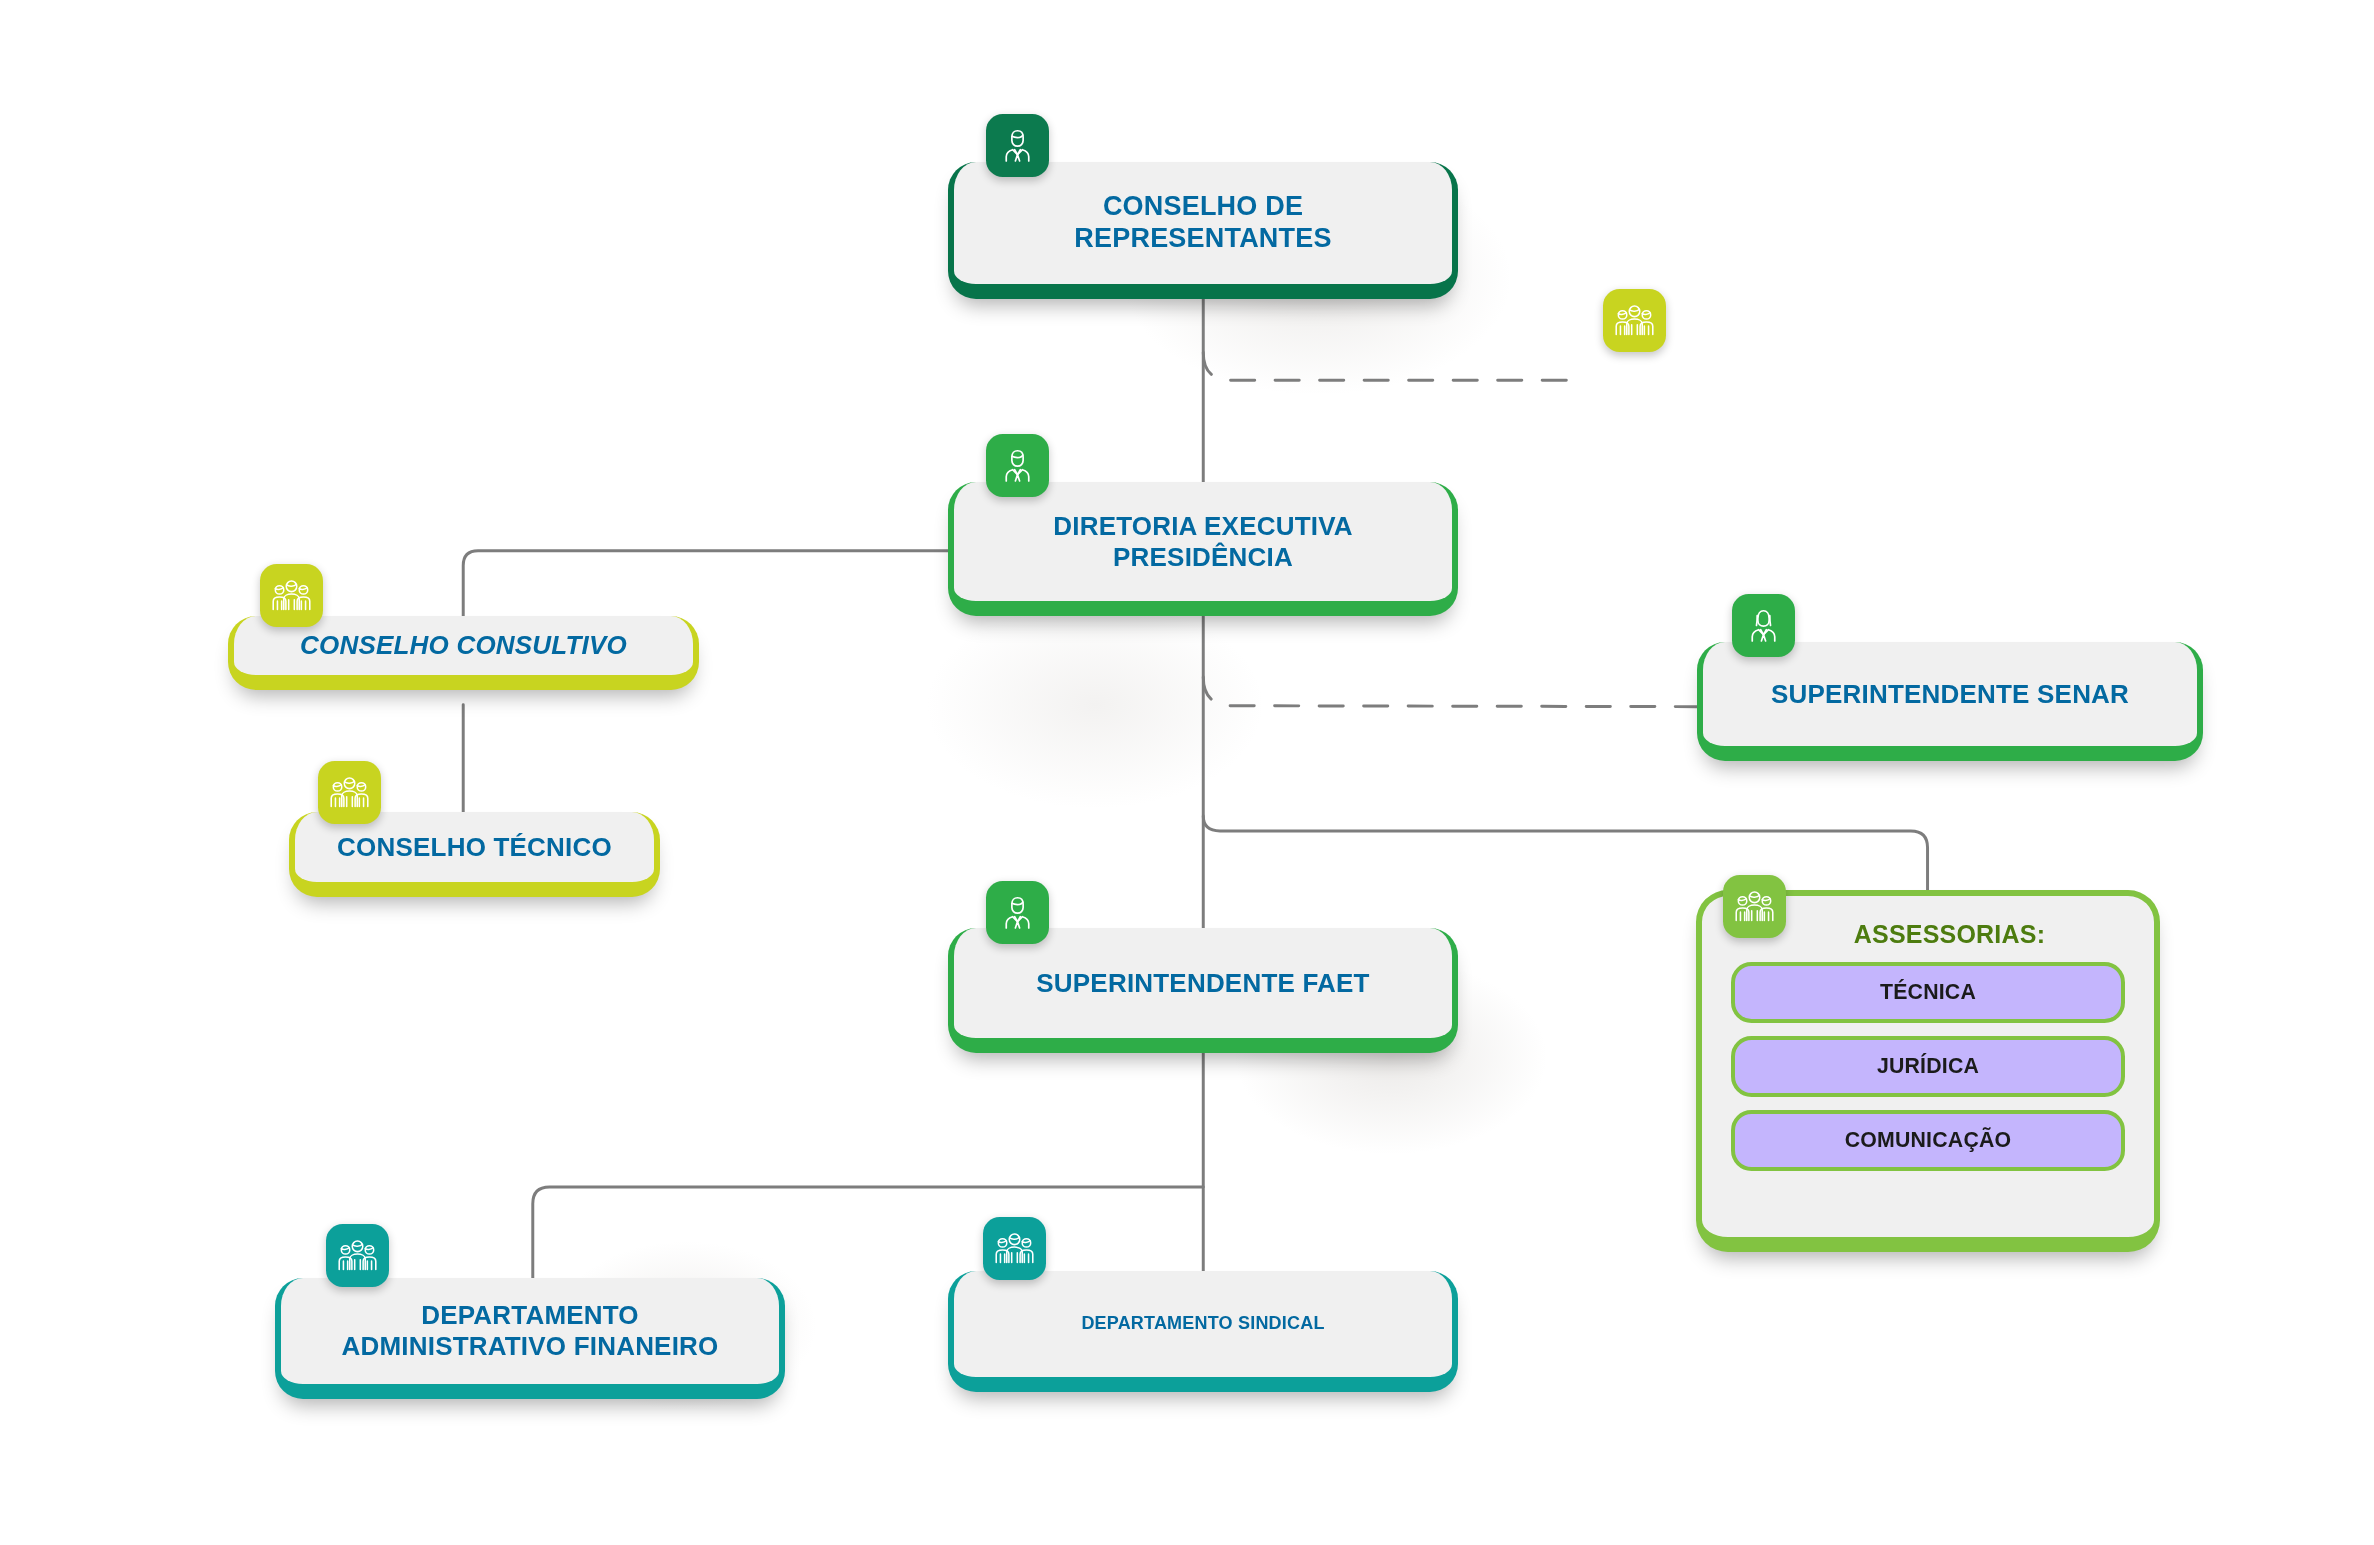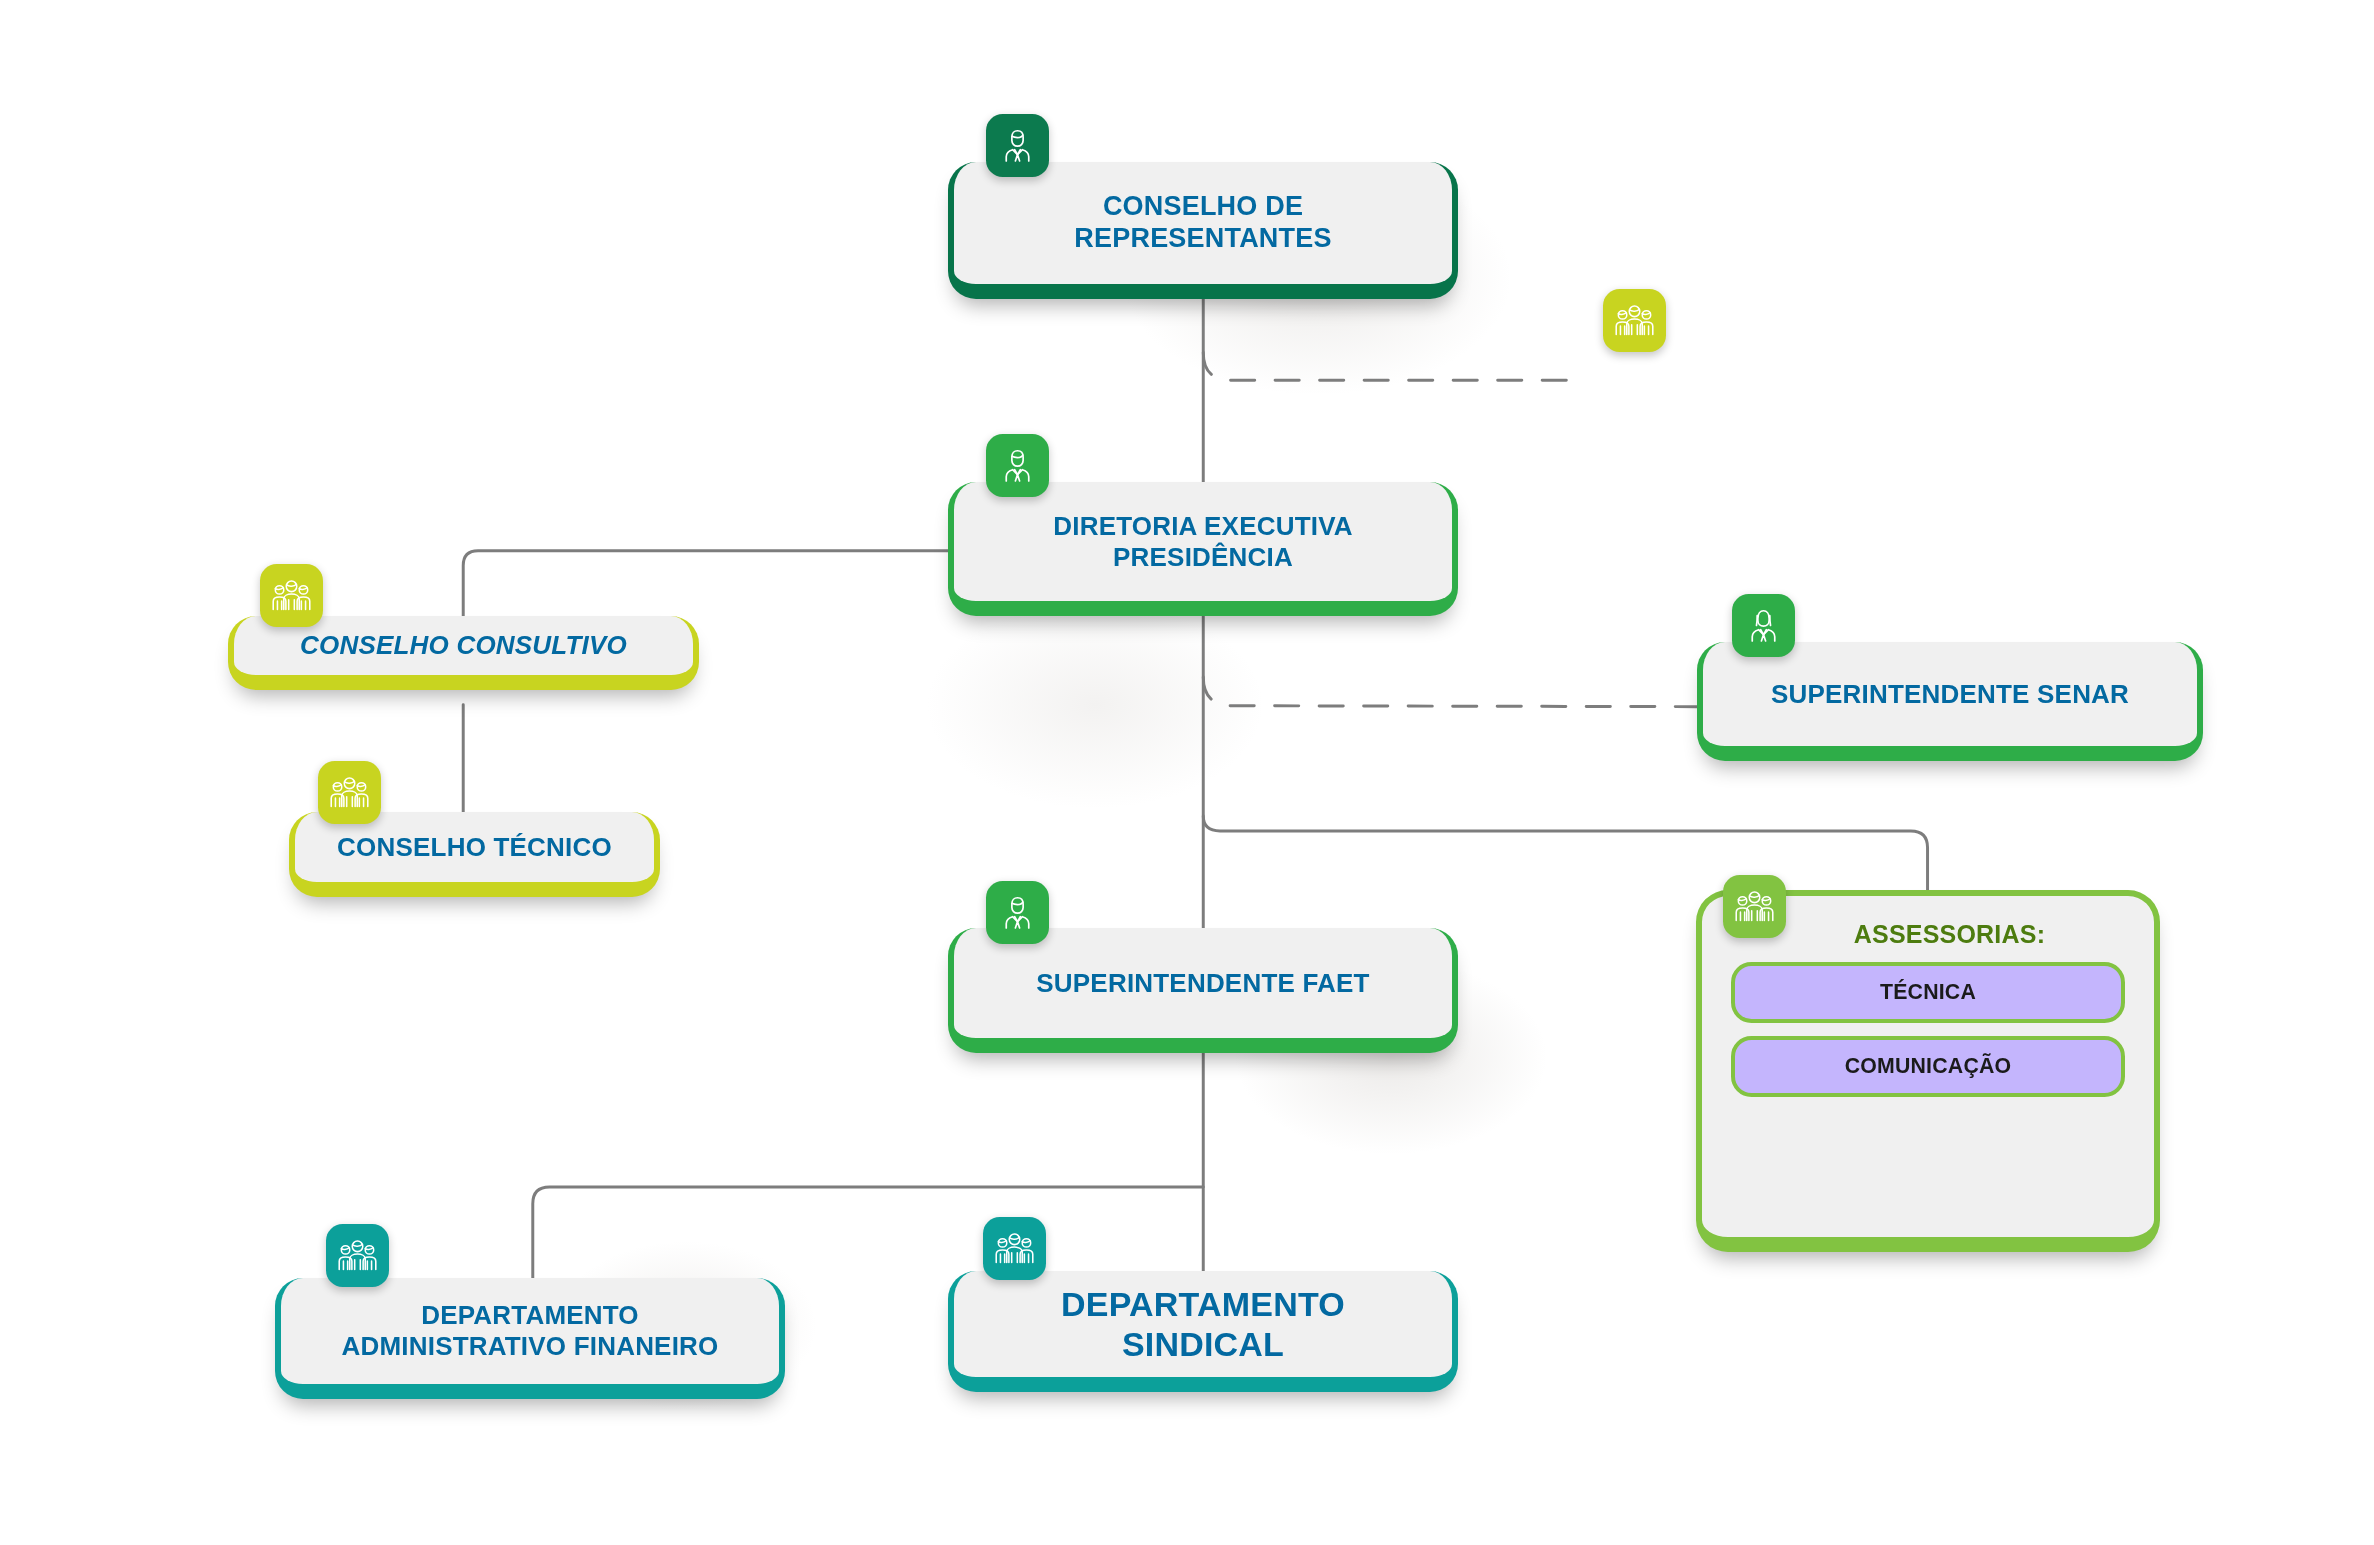--- a/index.html
+++ b/index.html
@@ -238,20 +238,21 @@
       <path d="M24 19c3 1.5 7 2 11 1.5 2-.3 3.5-1.5 4.5-3"></path>
       <path d="M16 54v-6c0-5 4-8.5 9-10l7 7 7-7c5 1.5 9 5 9 10v6"></path>
       <path d="M32 45l-3 9M32 45l3 9"></path>
       <path d="M28 38l4 7 4-7"></path>
     </svg>
   </div>
 
   <div id="assessorias" style="left:1696px; top:890px; width:464px; height:362px;">
     <div class="title">ASSESSORIAS:</div>
     <div class="subitem">TÉCNICA</div>
+    <div class="subitem">JURÍDICA</div>
     <div class="subitem">COMUNICAÇÃO</div>
   </div>
   <div class="badge b-lgreen" style="left:1723px; top:875px;">
     <svg viewBox="0 0 64 64" fill="none" stroke="#ffffff" stroke-width="2.2" stroke-linecap="round" stroke-linejoin="round">
       <circle cx="15" cy="24" r="6"></circle>
         <path d="M9 22c2 2 8 2 11-1"></path>
       <path d="M6 52V40c0-4 4-6 9-6s9 2 9 6v12"></path>
         <path d="M12 40v12M18 40v12"></path>
       <circle cx="32" cy="19" r="7.5"></circle>
         <path d="M25 17c3 2.5 11 2.5 14-1"></path>
@@ -279,21 +280,21 @@
       <path d="M21 52V37c0-4.5 5-7 11-7s11 2.5 11 7v15"></path>
         <path d="M28 38v14M36 38v14"></path>
       <circle cx="49" cy="24" r="6"></circle>
         <path d="M43 22c2 2 8 2 11-1"></path>
       <path d="M40 52V40c0-4 4-6 9-6s9 2 9 6v12"></path>
         <path d="M46 40v12M52 40v12"></path>
     </svg>
   </div>
 
   <div class="node ring c-teal" style="left:948px; top:1271px; width:510px; height:121px;">
-    <div class="label" style="font-size:34px;">DEPARTAMENTO SINDICAL</div>
+    <div class="label" style="font-size:18px;">DEPARTAMENTO SINDICAL</div>
   </div>
   <div class="badge b-teal" style="left:983px; top:1217px;">
     <svg viewBox="0 0 64 64" fill="none" stroke="#ffffff" stroke-width="2.2" stroke-linecap="round" stroke-linejoin="round">
       <circle cx="15" cy="24" r="6"></circle>
         <path d="M9 22c2 2 8 2 11-1"></path>
       <path d="M6 52V40c0-4 4-6 9-6s9 2 9 6v12"></path>
         <path d="M12 40v12M18 40v12"></path>
       <circle cx="32" cy="19" r="7.5"></circle>
         <path d="M25 17c3 2.5 11 2.5 14-1"></path>
       <path d="M21 52V37c0-4.5 5-7 11-7s11 2.5 11 7v15"></path>

